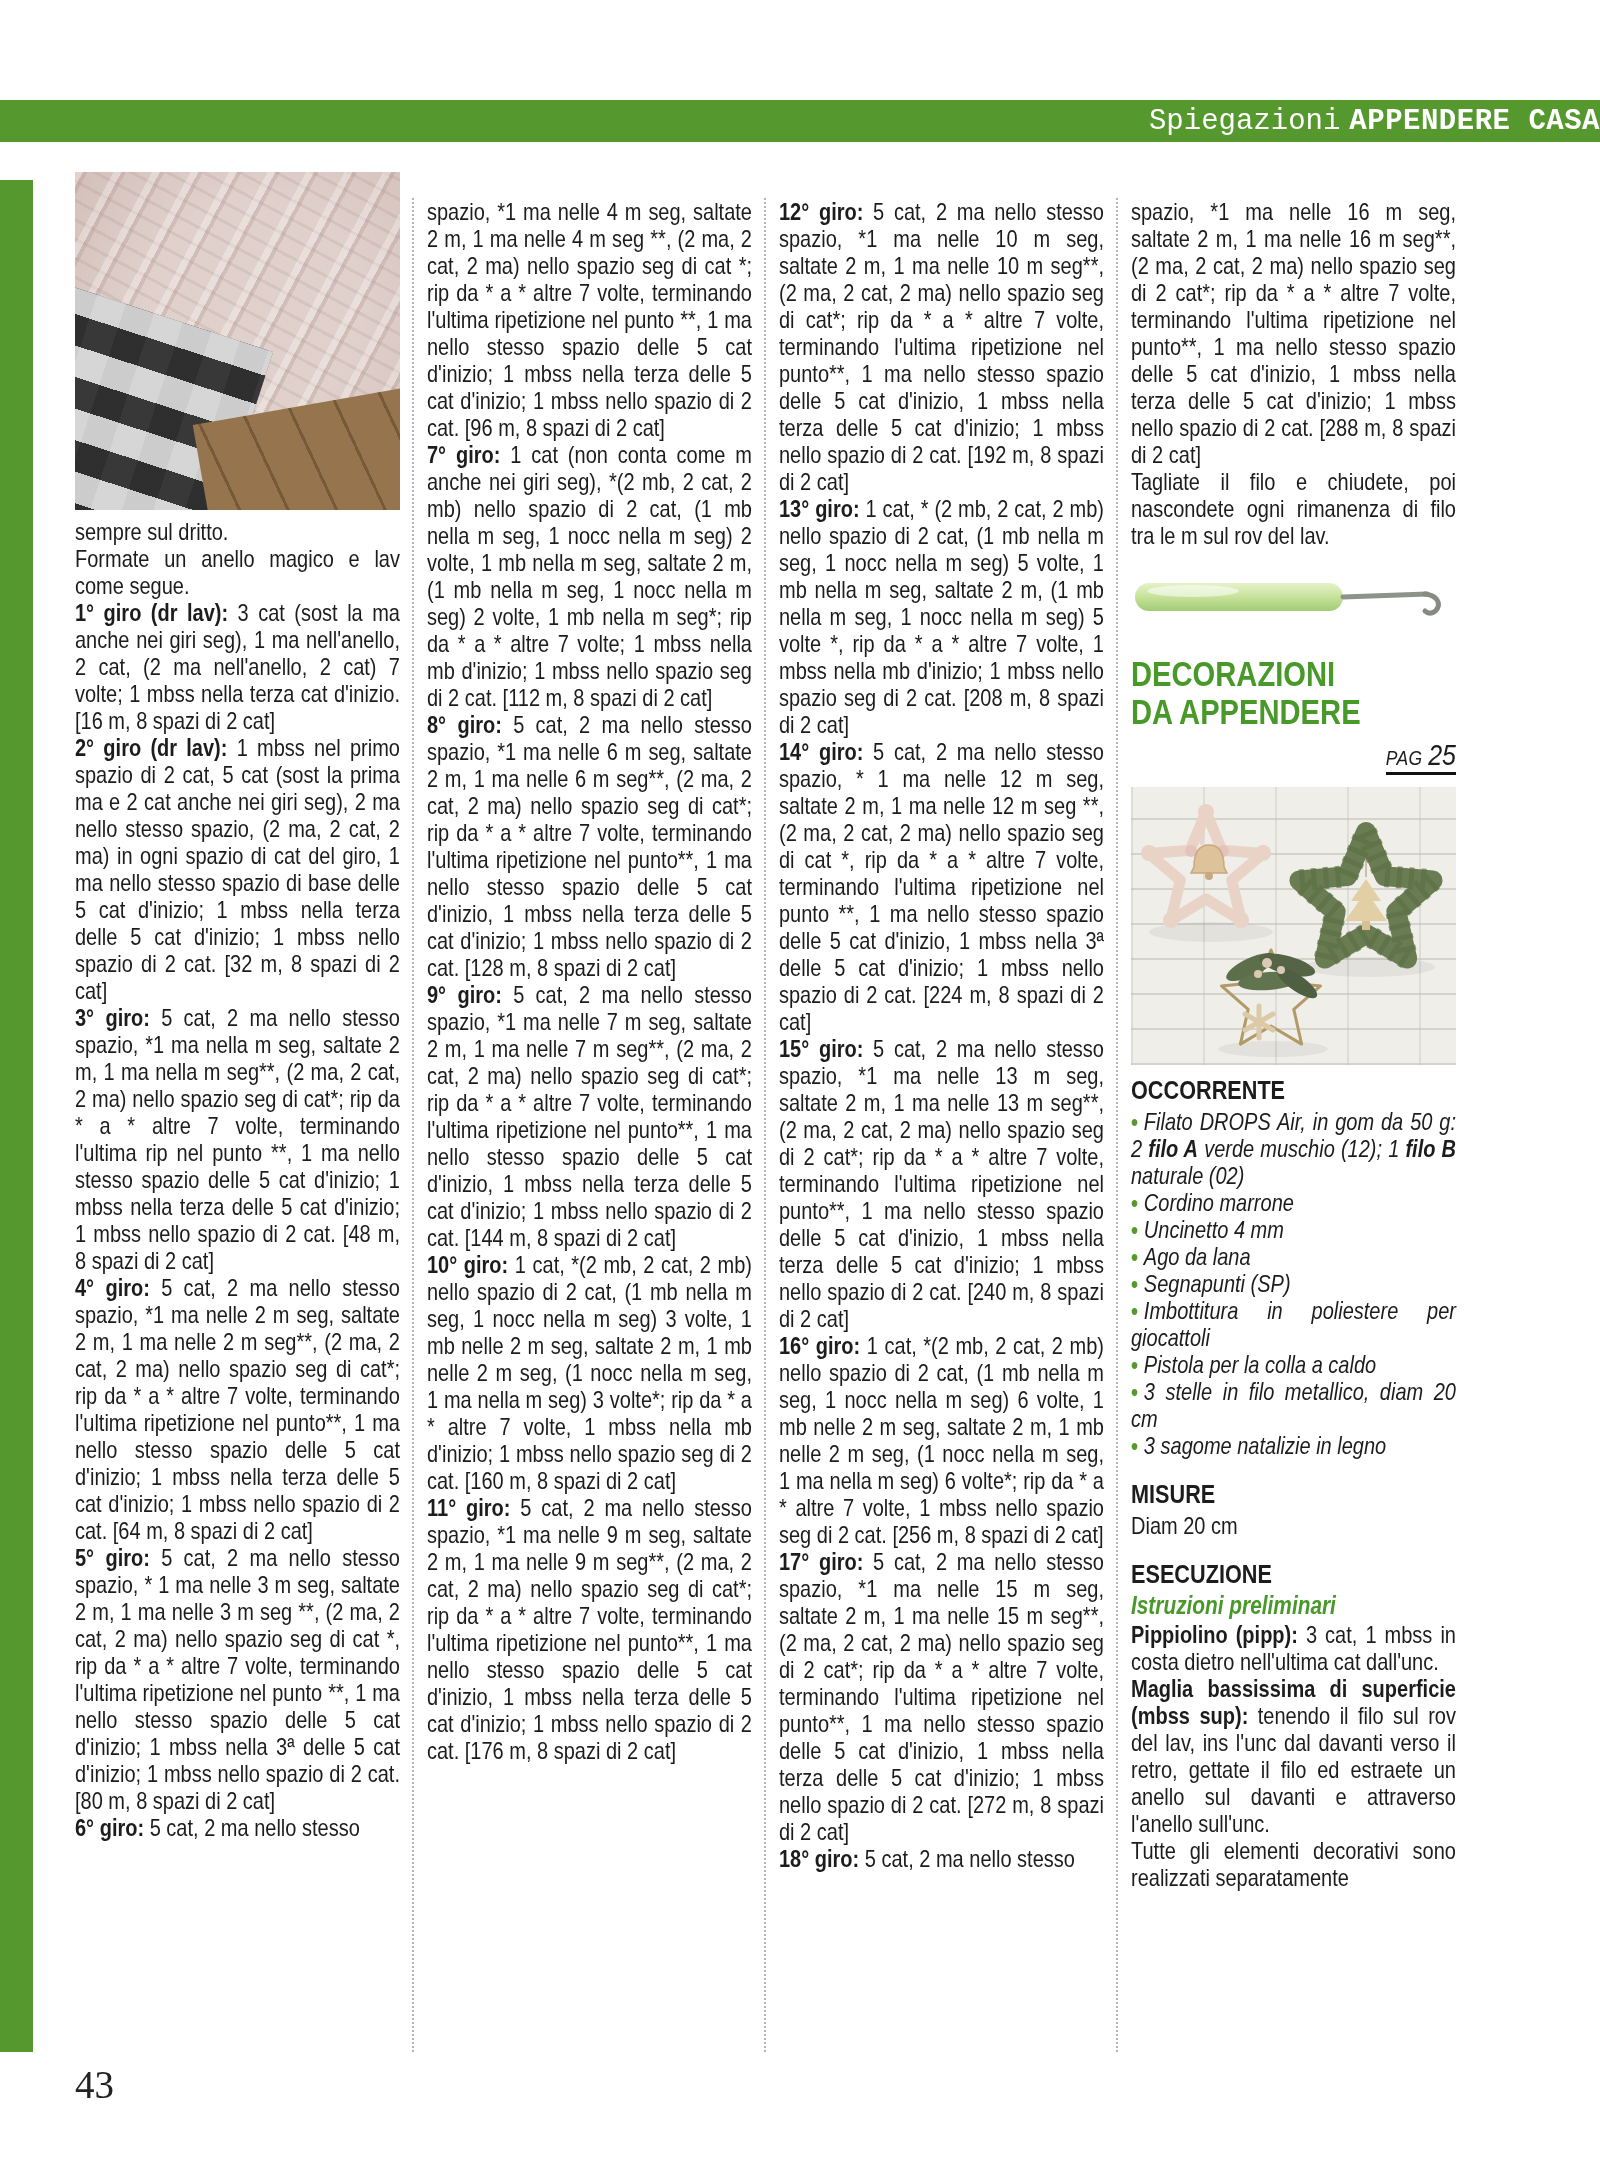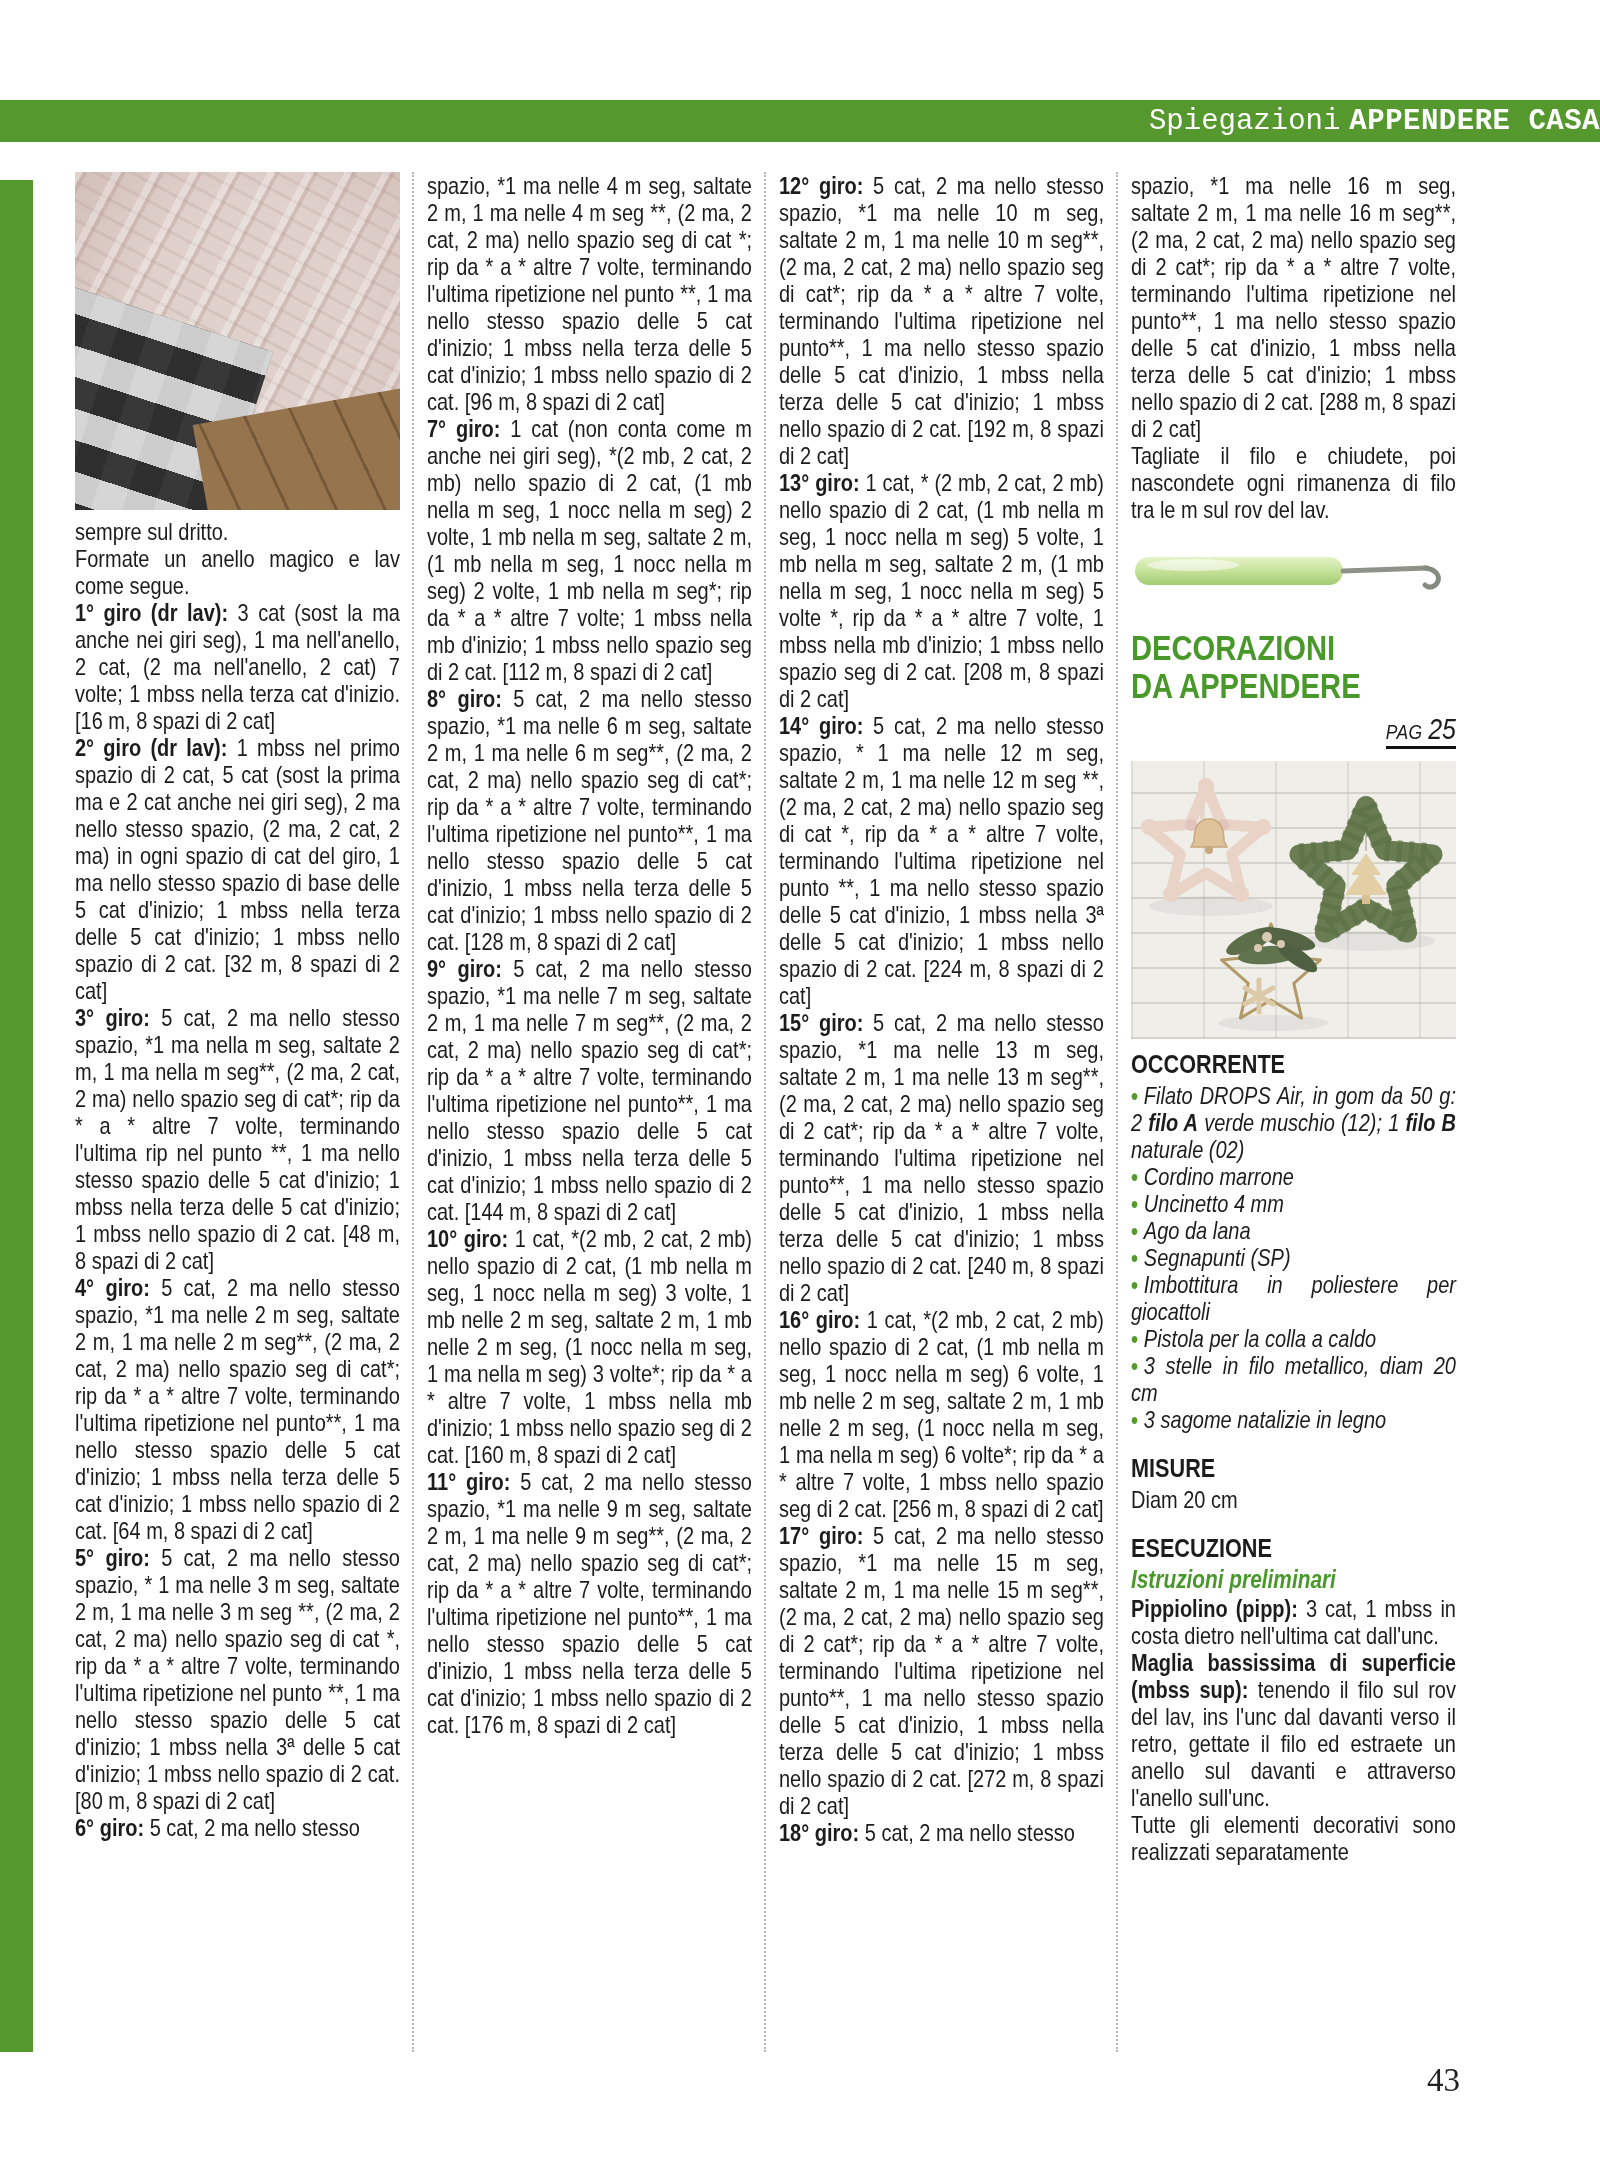--- a/index.html
+++ b/index.html
@@ -8,21 +8,21 @@
   
   .topbar{position:absolute;left:0;top:100px;width:1600px;height:42px;background:#55992e;
           display:flex;align-items:center;justify-content:flex-end;box-sizing:border-box;
           color:#fff;font-size:29px;font-family:Liberation Mono, monospace;}
   .tb-reg{font-weight:400;}
   .tb-bold{font-weight:700;margin-left:9px;letter-spacing:0.5px;}
   .leftstrip{position:absolute;left:0;top:180px;width:33px;height:1872px;background:#55992e;}
   
   .content{position:absolute;left:75px;top:172px;width:1385px;height:1880px;display:flex;overflow:hidden;}
   .col{width:325px;flex:0 0 auto;}
-  .col + .col{margin-left:12px;border-left:2px dotted #b4b4b4;padding-left:13px;}
+  .col + .col{margin-left:12px;border-left:2px dotted #b4b4b4;padding-left:13px;margin-top:26px;}
   .condense{width:390px;transform:scaleX(0.8333);transform-origin:0 0;font-size:24px;line-height:27px;}
   .para{margin:0;text-align:justify;}
   .para b{font-weight:700;}
   
   .photo1{position:relative;width:325px;height:338px;overflow:hidden;margin:0 0 8px 0;
     background-color:#d8c5bf;
     background-image:
       repeating-linear-gradient(118deg, rgba(255,255,255,0.30) 0 7px, rgba(173,141,134,0.28) 7px 11px, rgba(0,0,0,0) 11px 34px),
       repeating-linear-gradient(28deg, rgba(168,136,128,0.18) 0 3px, rgba(0,0,0,0) 3px 17px),
       radial-gradient(circle at 55% 40%, rgba(255,255,255,0.20) 0 40%, rgba(150,120,112,0.16) 100%);}
@@ -50,22 +50,22 @@
       repeating-linear-gradient(90deg, rgba(190,188,180,0.35) 0 2px, rgba(0,0,0,0) 2px 72px);}
   .photo2 svg{position:absolute;left:0;top:0;}
   
   .h-bold{font-size:26px;font-weight:700;margin:22px 0 4px 0;}
   .h-first{margin-top:12px;}
   .bullet{margin:0;font-style:italic;text-align:justify;}
   .bullet b{font-weight:700;}
   .dot{color:#55992e;font-style:normal;font-weight:700;margin-right:7px;}
   .plain{margin:0;}
   .subhead{color:#48992a;font-weight:700;font-style:italic;font-size:25px;margin:0 0 2px 0;}
-  .pageno{position:absolute;left:75px;top:2062px;width:1385px;text-align:right;
-          font-family:"Liberation Serif",serif;font-size:33px;color:#222;}
+  .pageno{position:absolute;left:75px;top:2062px;width:1385px;text-align:left;
+          font-family:"Liberation Serif",serif;font-size:39px;color:#222;}
 </style>
 </head>
 <body>
 
 <div class="page">
 
   <div class="topbar">
     <span class="tb-reg">Spiegazioni</span>
     <span class="tb-bold">APPENDERE CASA</span>
   </div>

